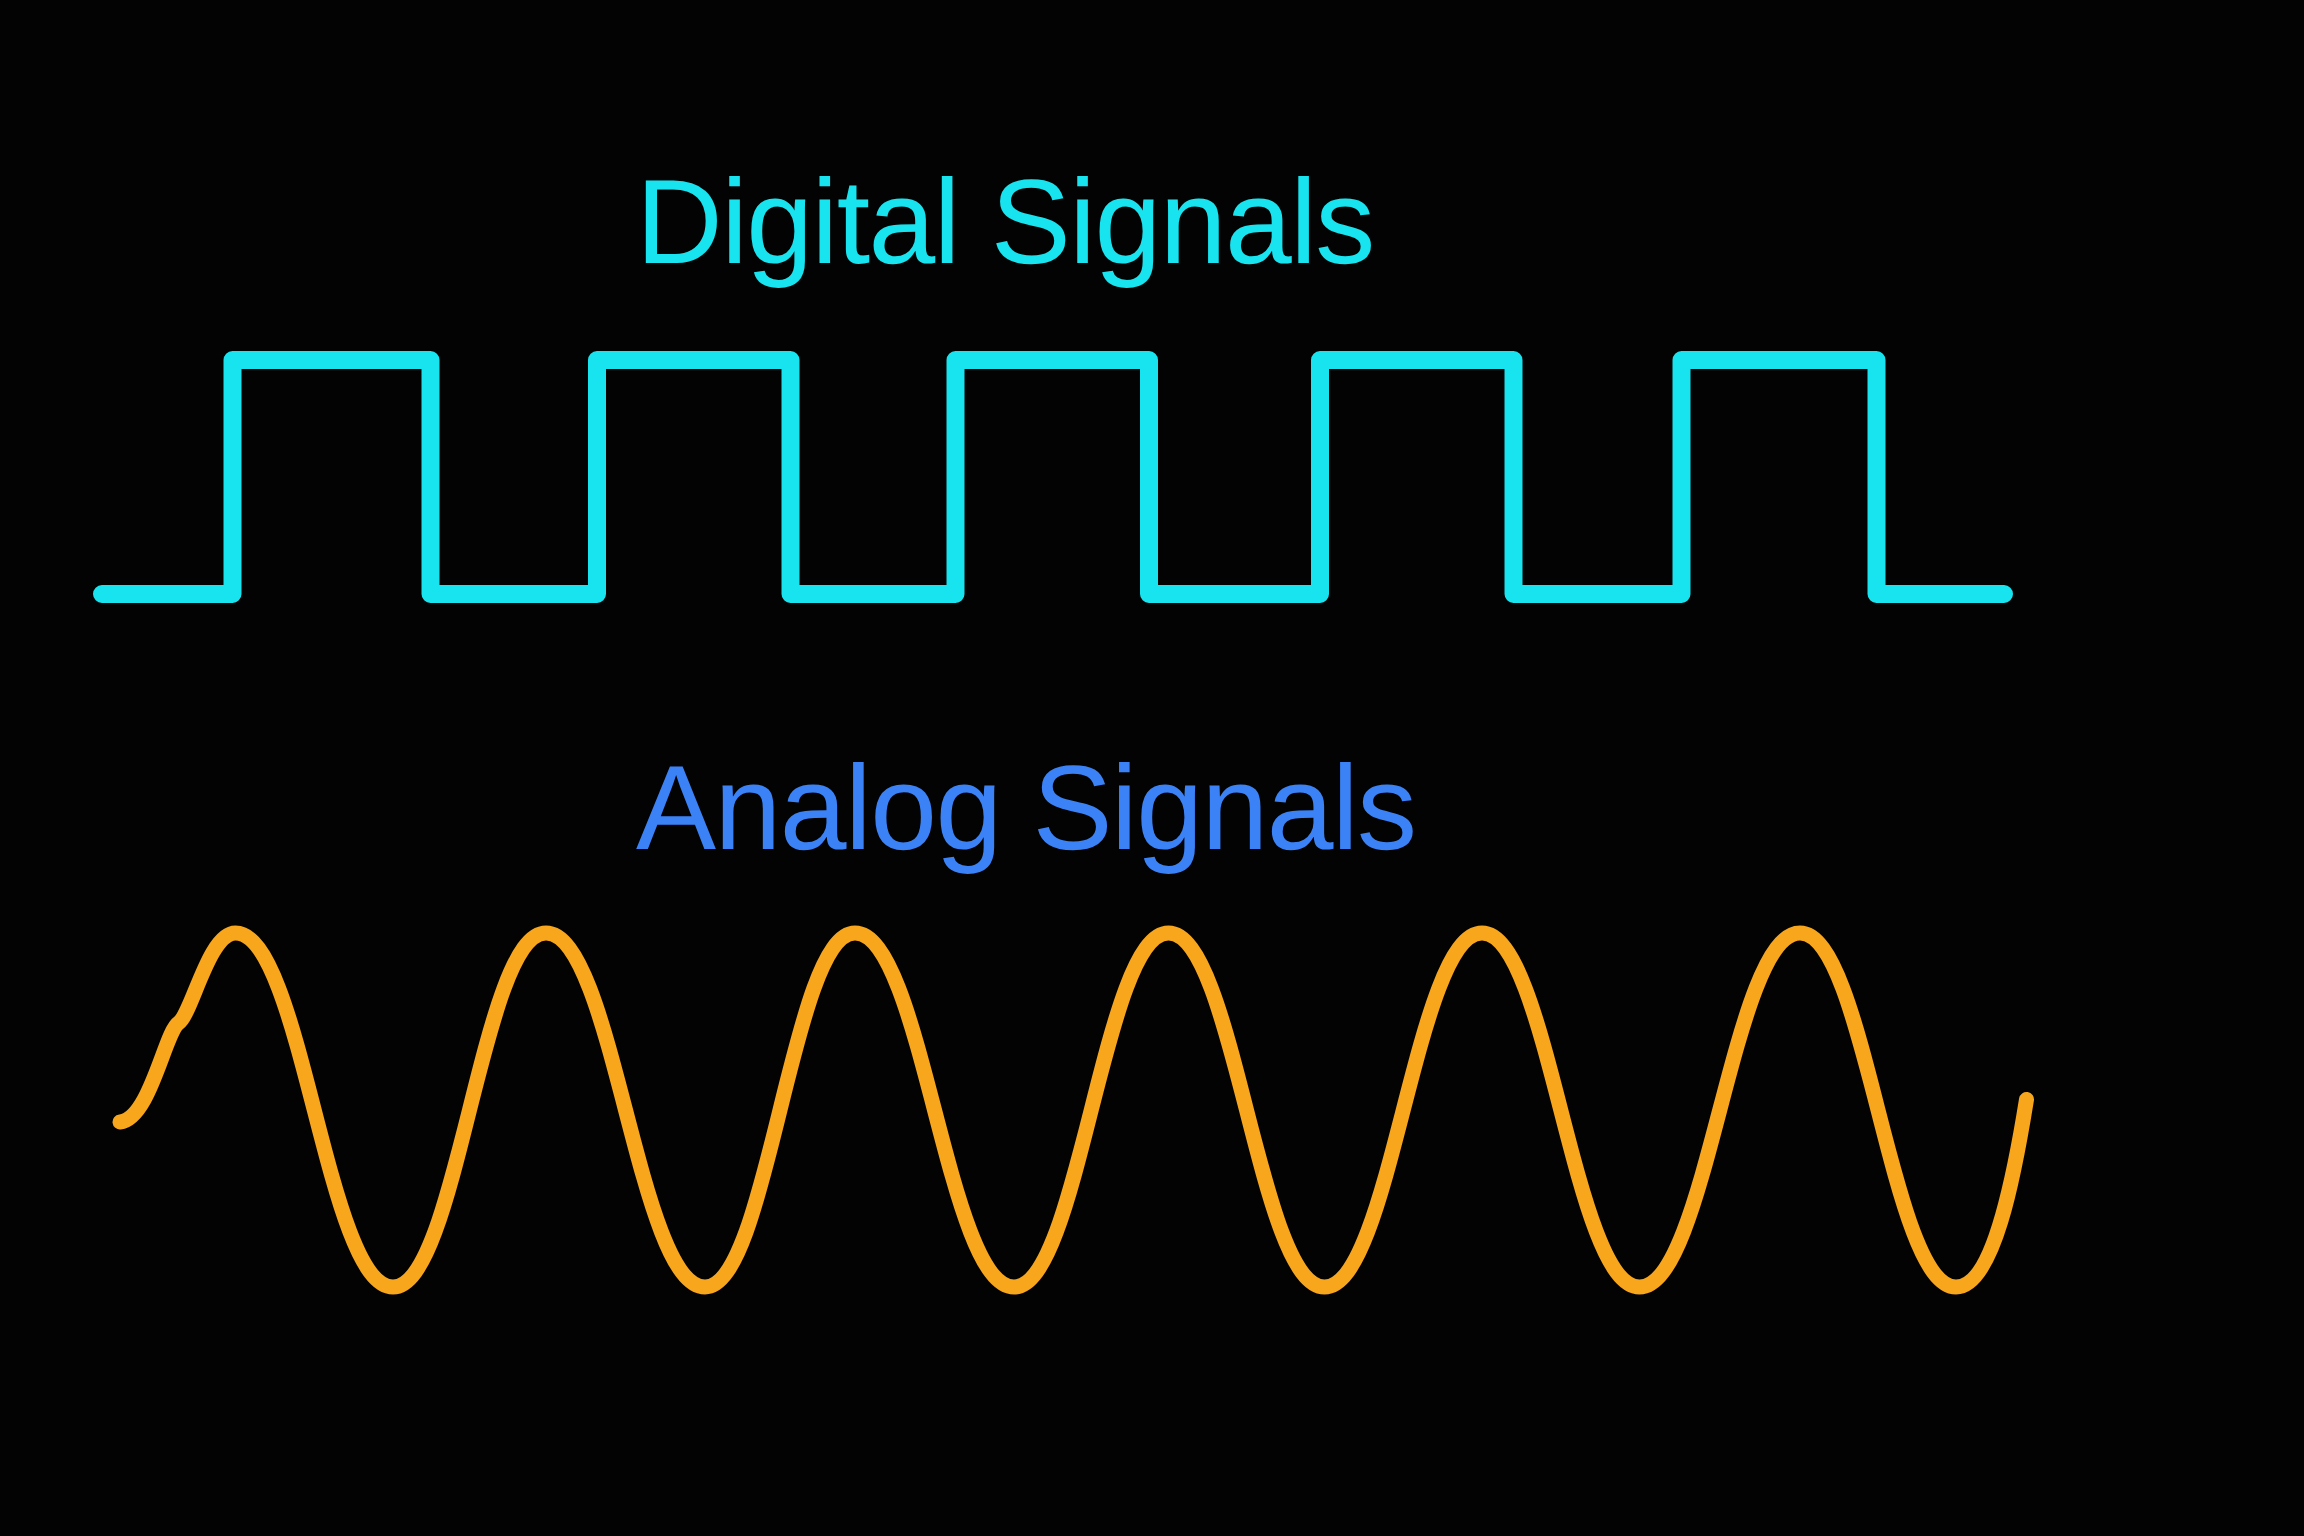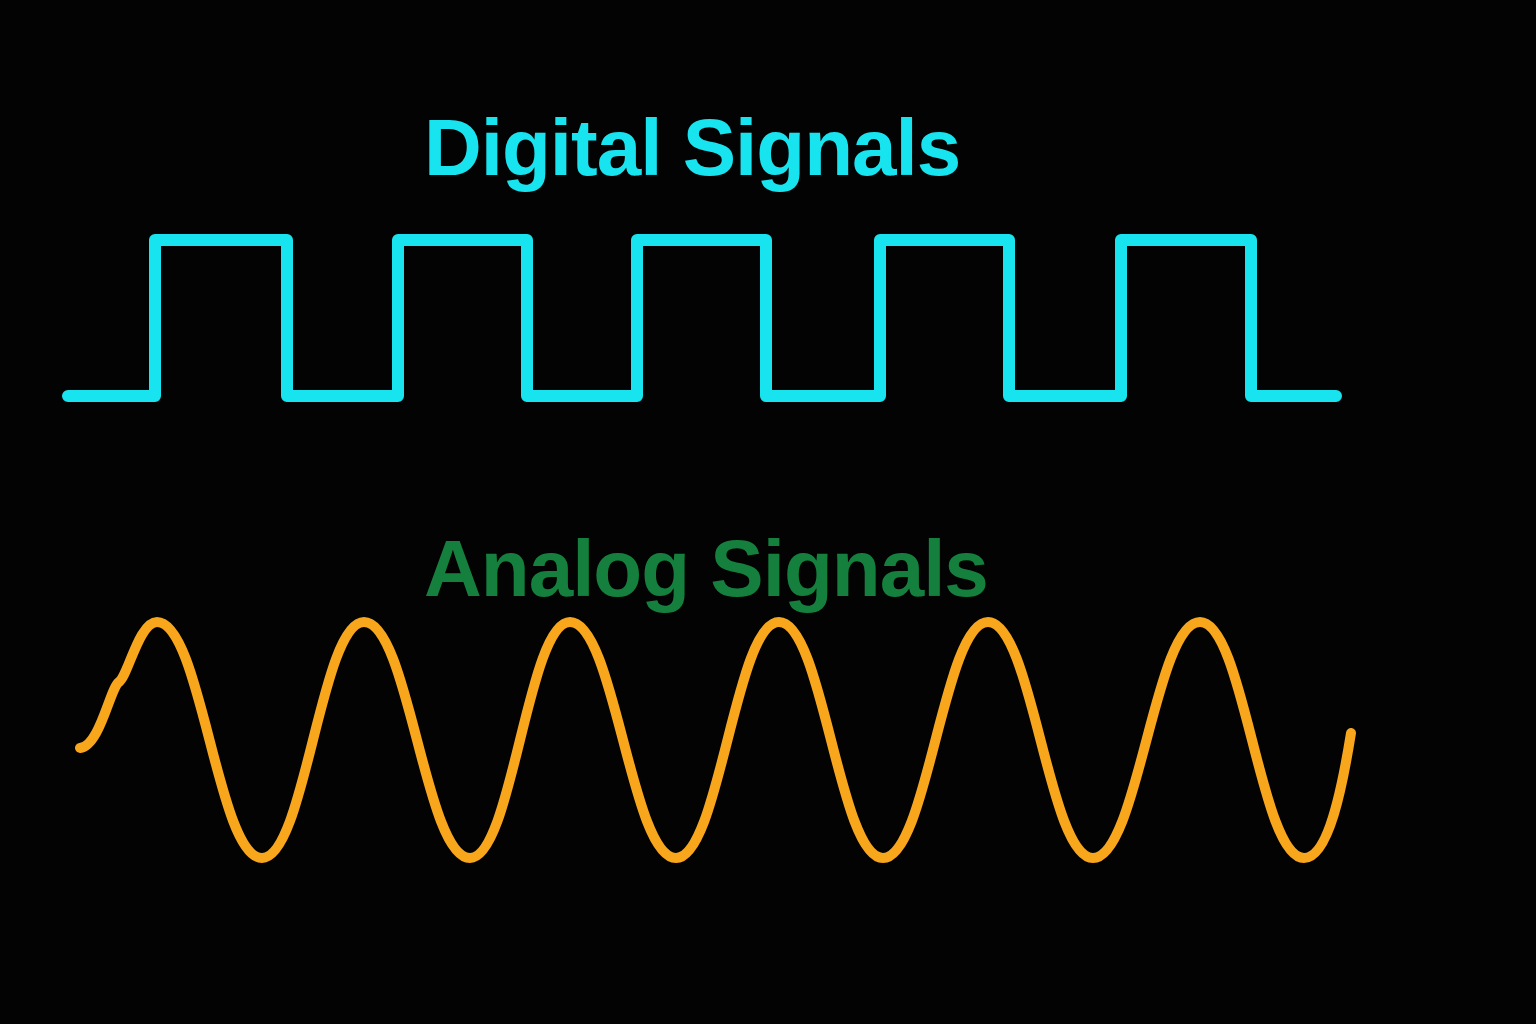--- a/index.html
+++ b/index.html
@@ -9,35 +9,35 @@
     }
     body {
       width: 1536px;
       height: 1024px;
       position: relative;
       overflow: hidden;
       font-family: "Liberation Sans", sans-serif;
     }
     .title {
       position: absolute;
-      font-weight: bold;
+      font-weight: normal;
       font-size: 80px;
       letter-spacing: -1px;
       line-height: 1;
       white-space: nowrap;
     }
     #digital-title {
       left: 424px;
       top: 108px;
       color: #18E4F0;
     }
     #analog-title {
       left: 424px;
-      top: 529px;
-      color: #15803d;
+      top: 499px;
+      color: #3b82f6;
     }
     svg.wave {
       position: absolute;
       left: 0;
       top: 0;
     }
   </style>
 </head>
 <body>
 

